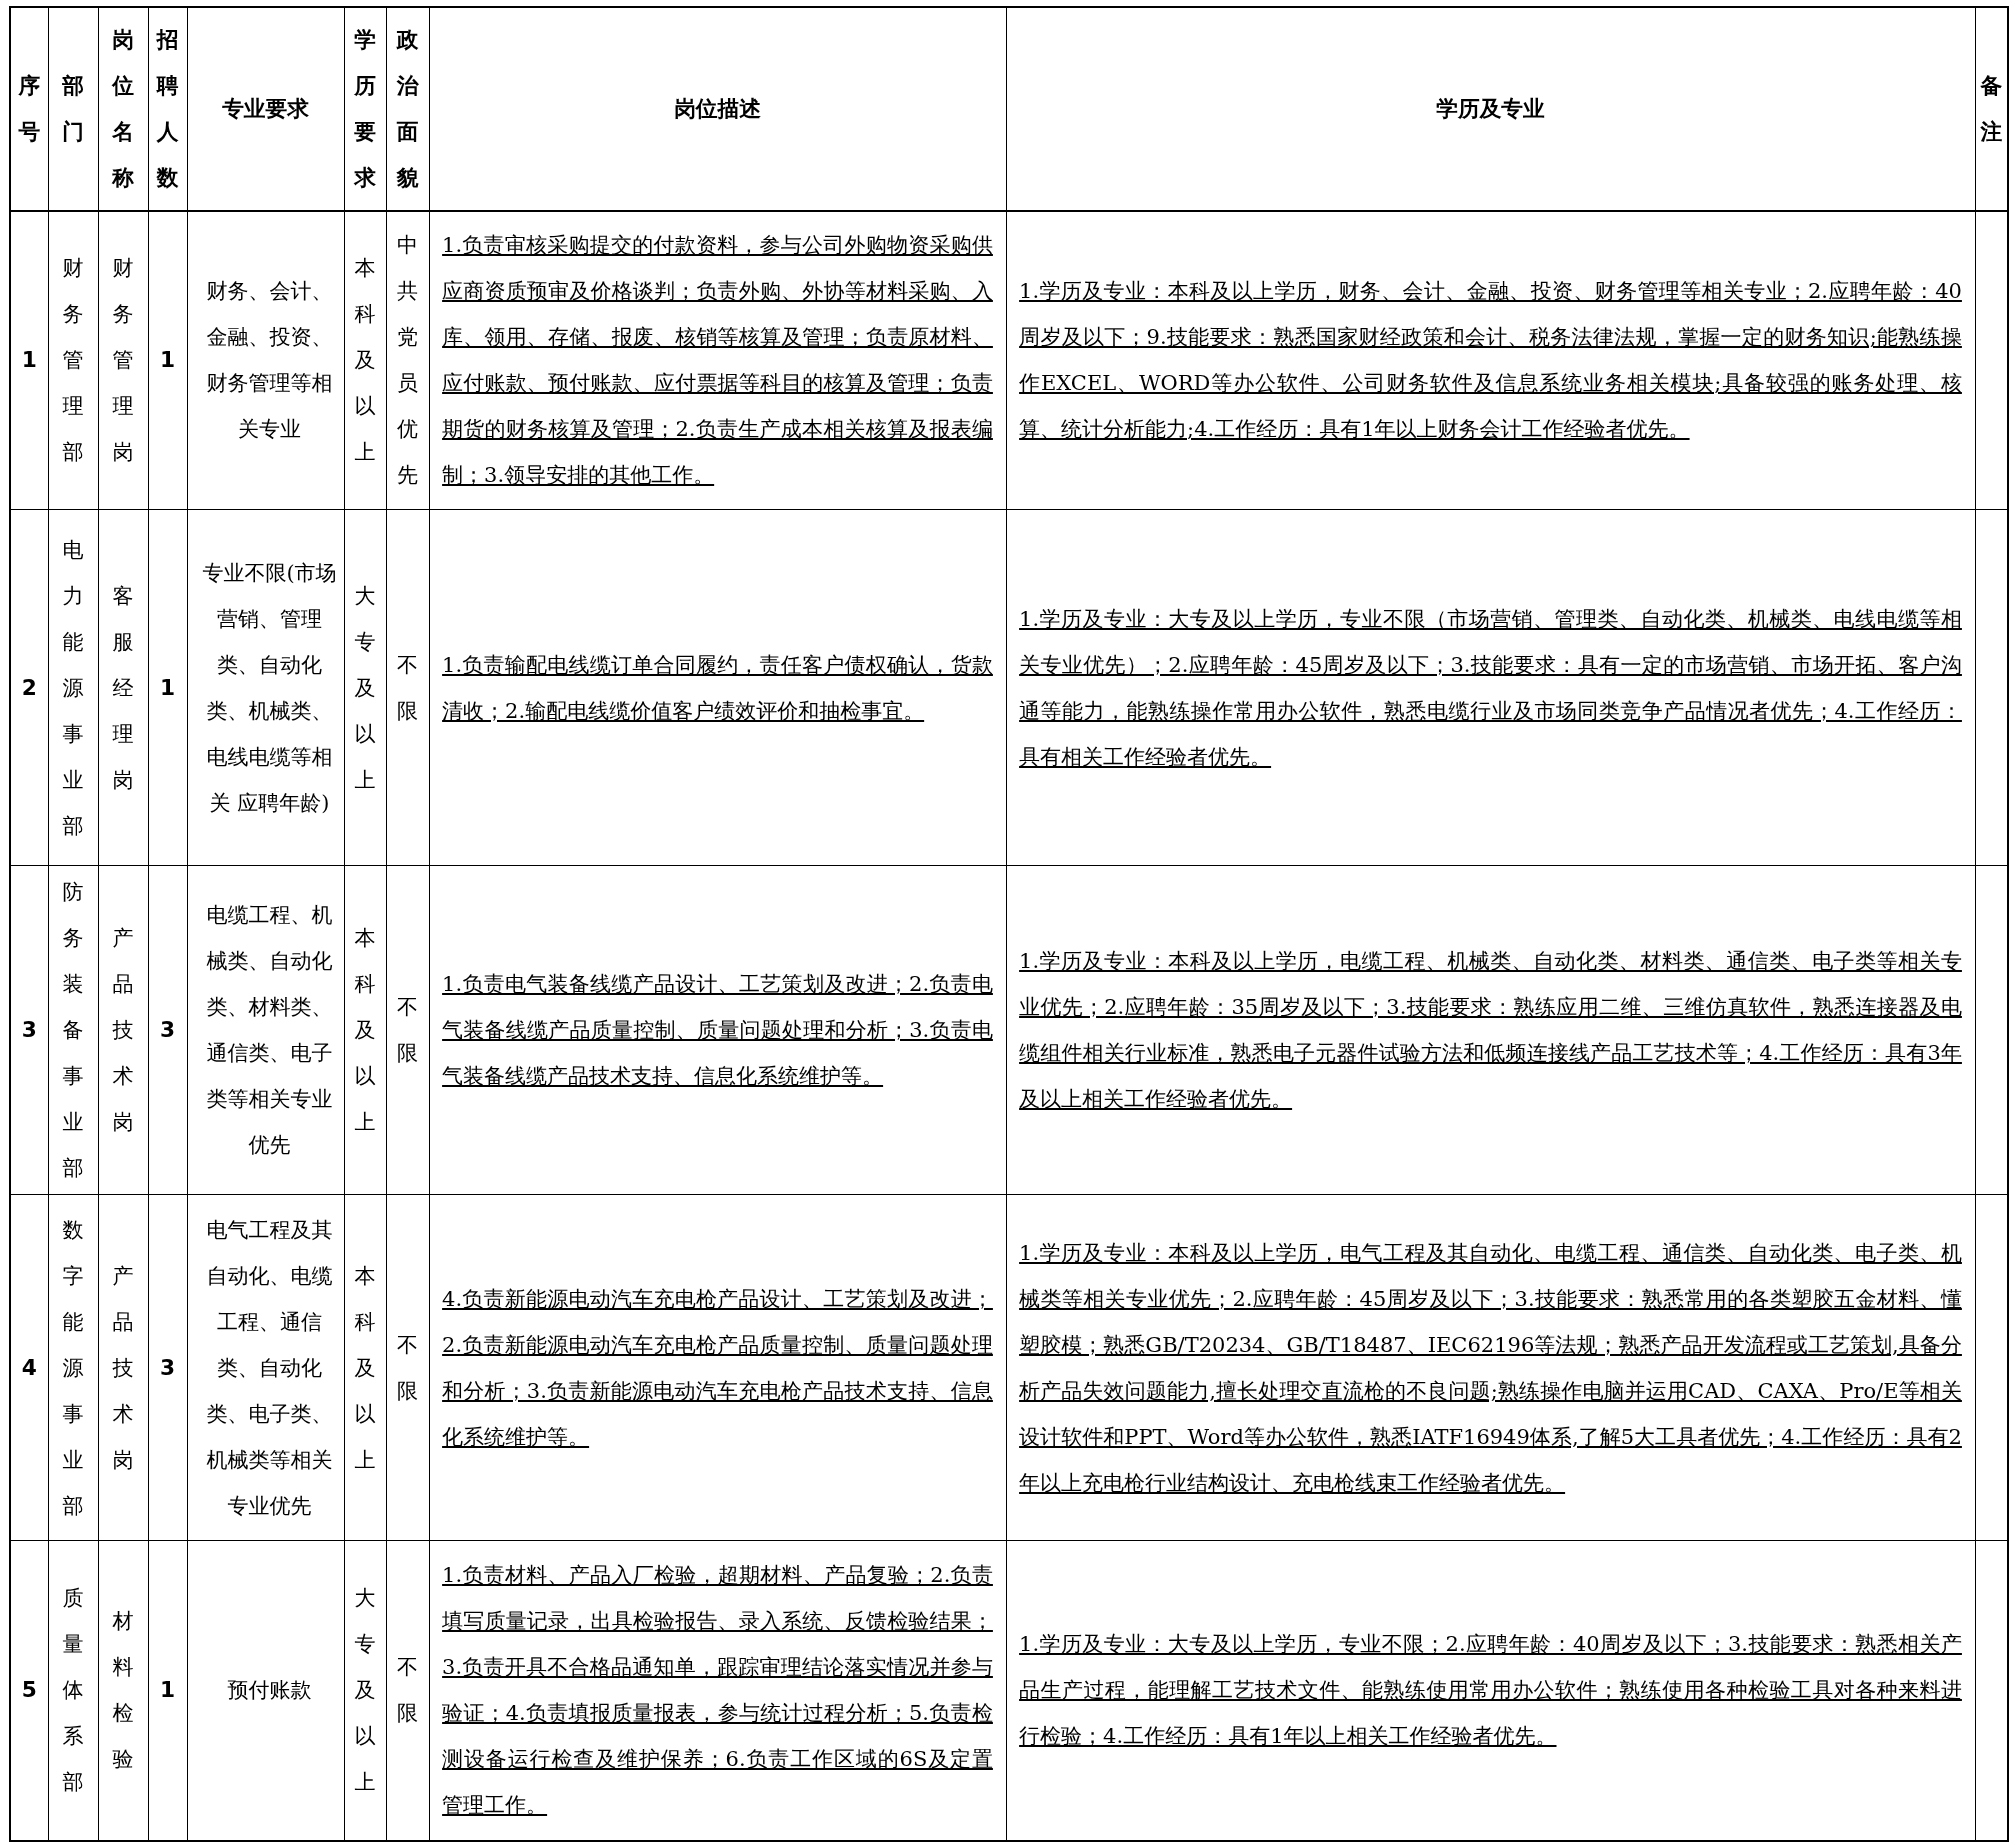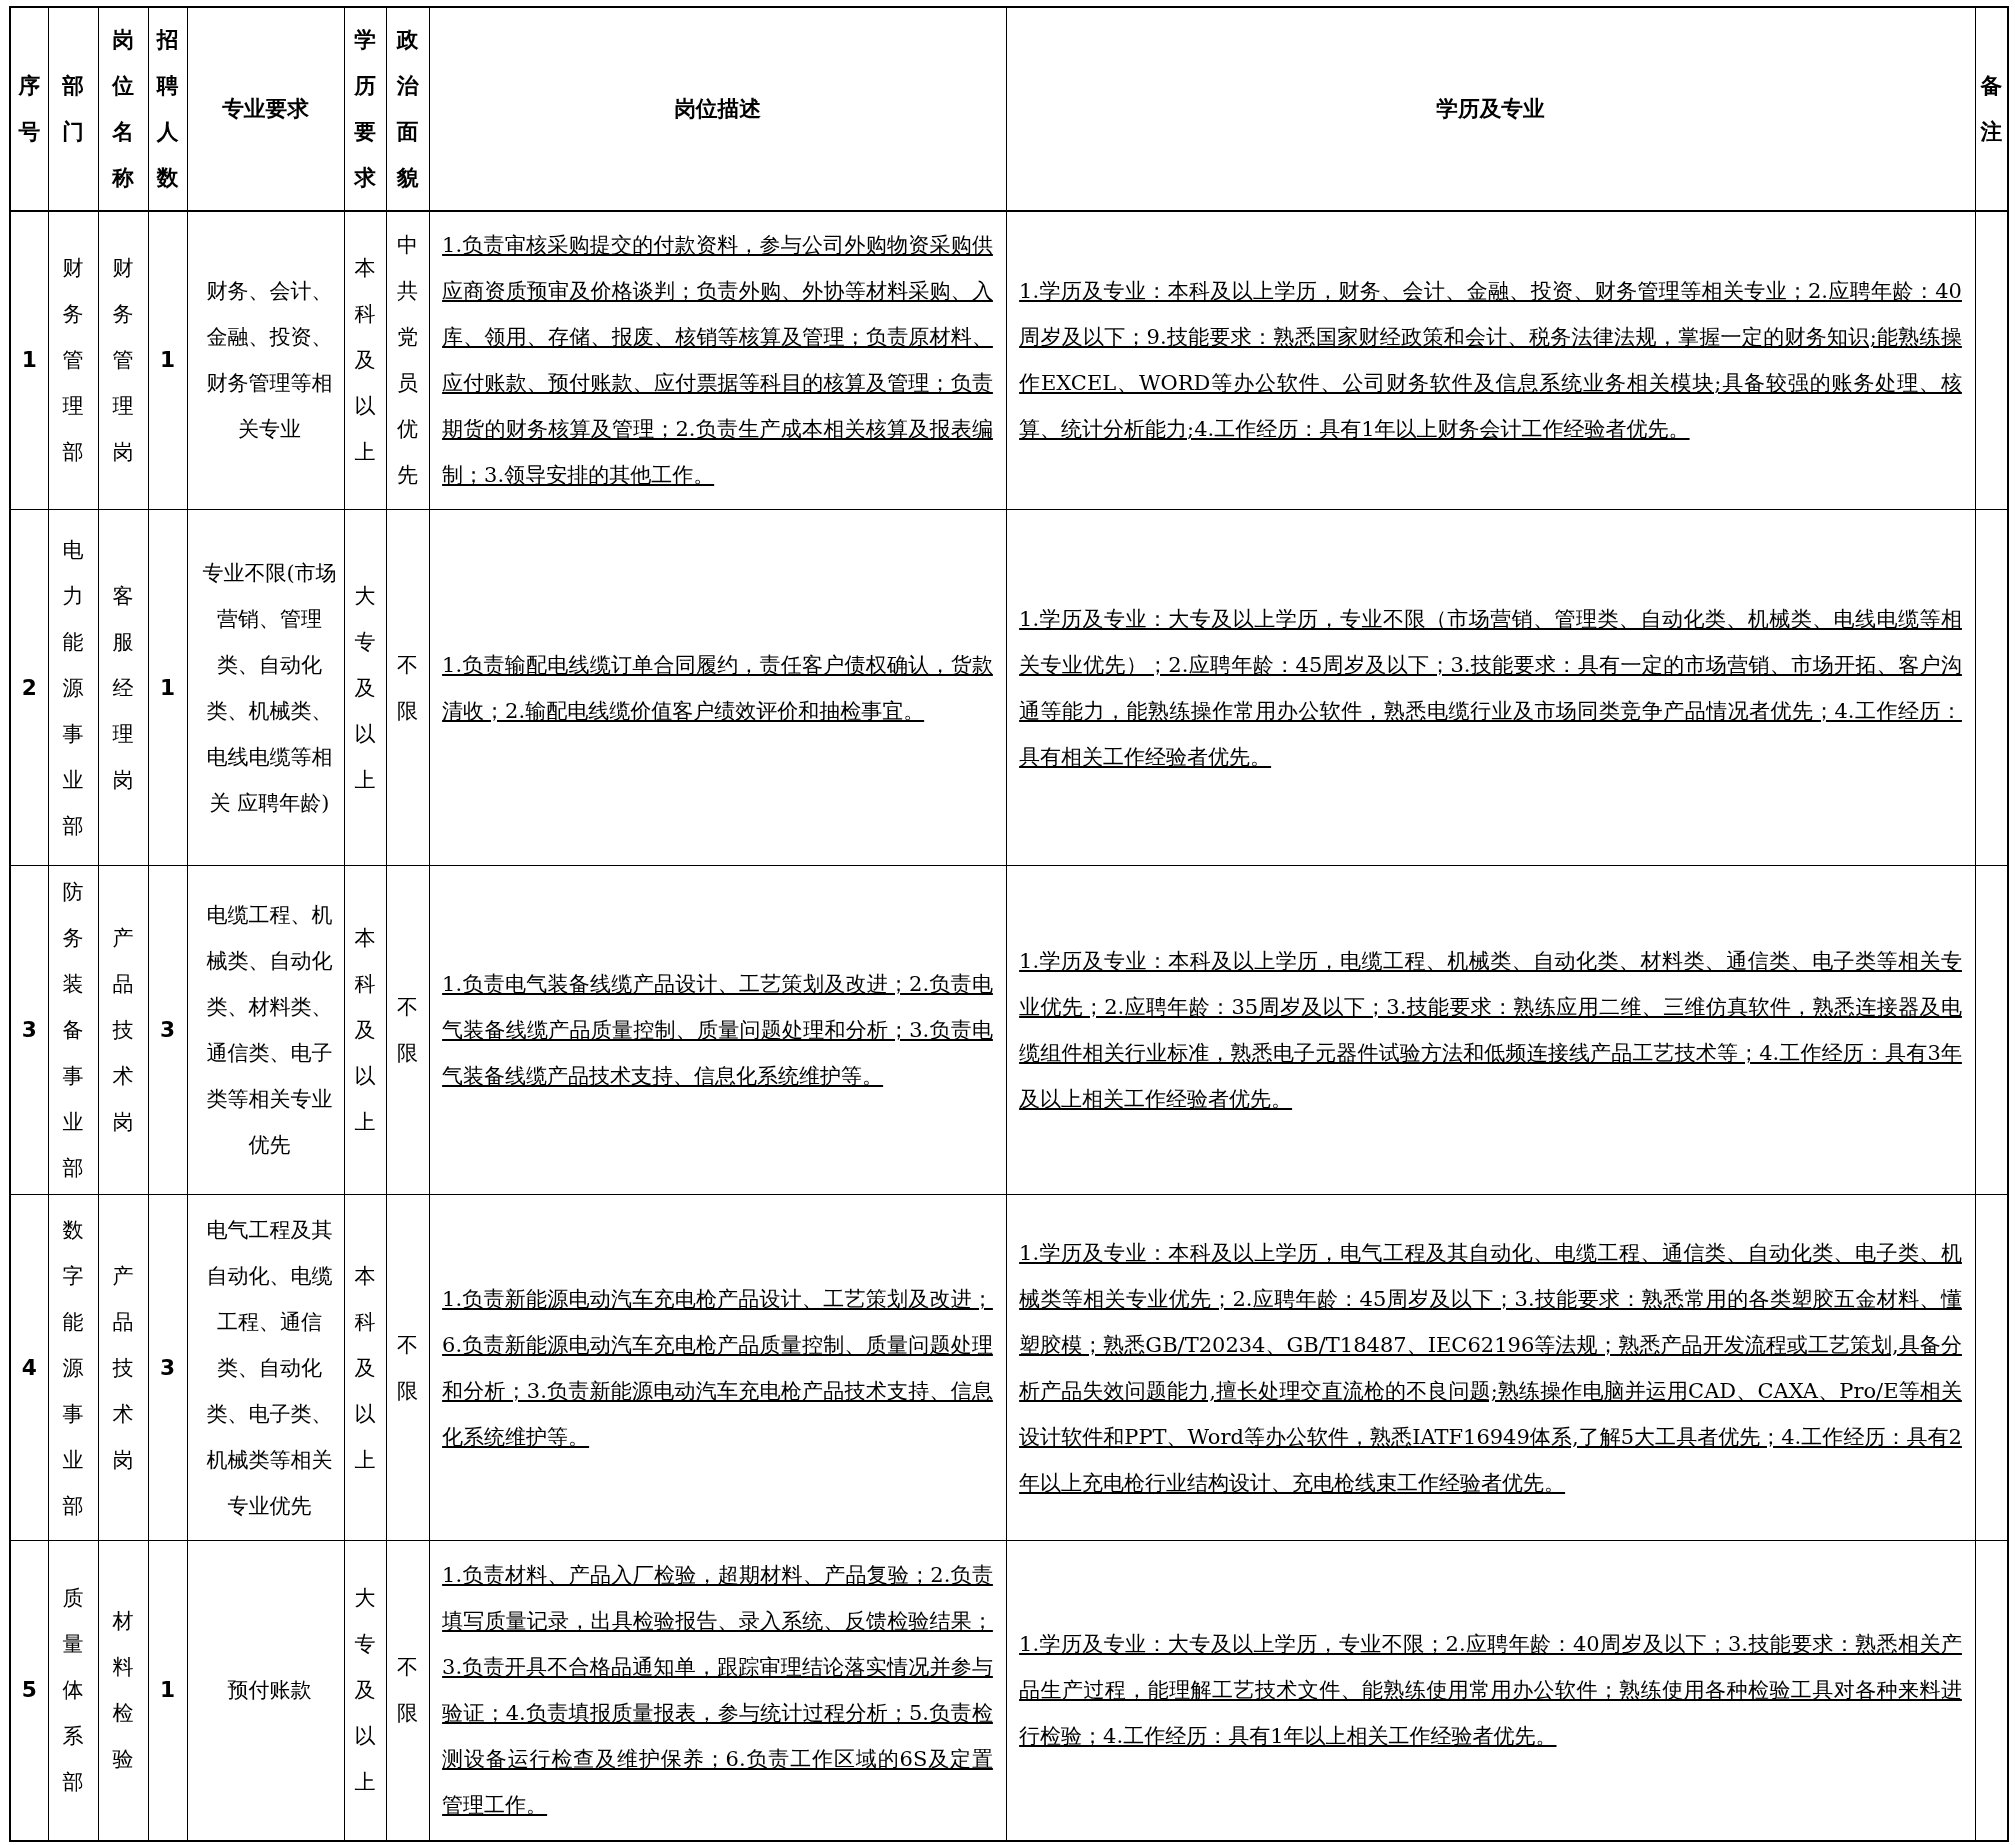--- a/index.html
+++ b/index.html
@@ -385,21 +385,21 @@
           </div>
         </td>
       <td>
           <div class="cw">
             <div class="txt v">不
 限</div>
           </div>
         </td>
       <td>
           <div class="cw">
-            <div class="txt long">1.负责新能源电动汽车充电枪产品设计、工艺策划及改进；6.负责新能源电动汽车充电枪产品质量控制、质量问题处理和分析；3.负责新能源电动汽车充电枪产品技术支持、信息化系统维护等。</div>
+            <div class="txt long">4.负责新能源电动汽车充电枪产品设计、工艺策划及改进；2.负责新能源电动汽车充电枪产品质量控制、质量问题处理和分析；3.负责新能源电动汽车充电枪产品技术支持、信息化系统维护等。</div>
           </div>
         </td>
       <td>
           <div class="cw">
             <div class="txt long">1.学历及专业：本科及以上学历，电气工程及其自动化、电缆工程、通信类、自动化类、电子类、机械类等相关专业优先；2.应聘年龄：45周岁及以下；3.技能要求：熟悉常用的各类塑胶五金材料、懂塑胶模；熟悉GB/T20234、GB/T18487、IEC62196等法规；熟悉产品开发流程或工艺策划,具备分析产品失效问题能力,擅长处理交直流枪的不良问题;熟练操作电脑并运用CAD、CAXA、Pro/E等相关设计软件和PPT、Word等办公软件，熟悉IATF16949体系,了解5大工具者优先；4.工作经历：具有2年以上充电枪行业结构设计、充电枪线束工作经验者优先。</div>
           </div>
         </td>
       <td>
           <div class="cw">
             <div class="txt v"></div>

